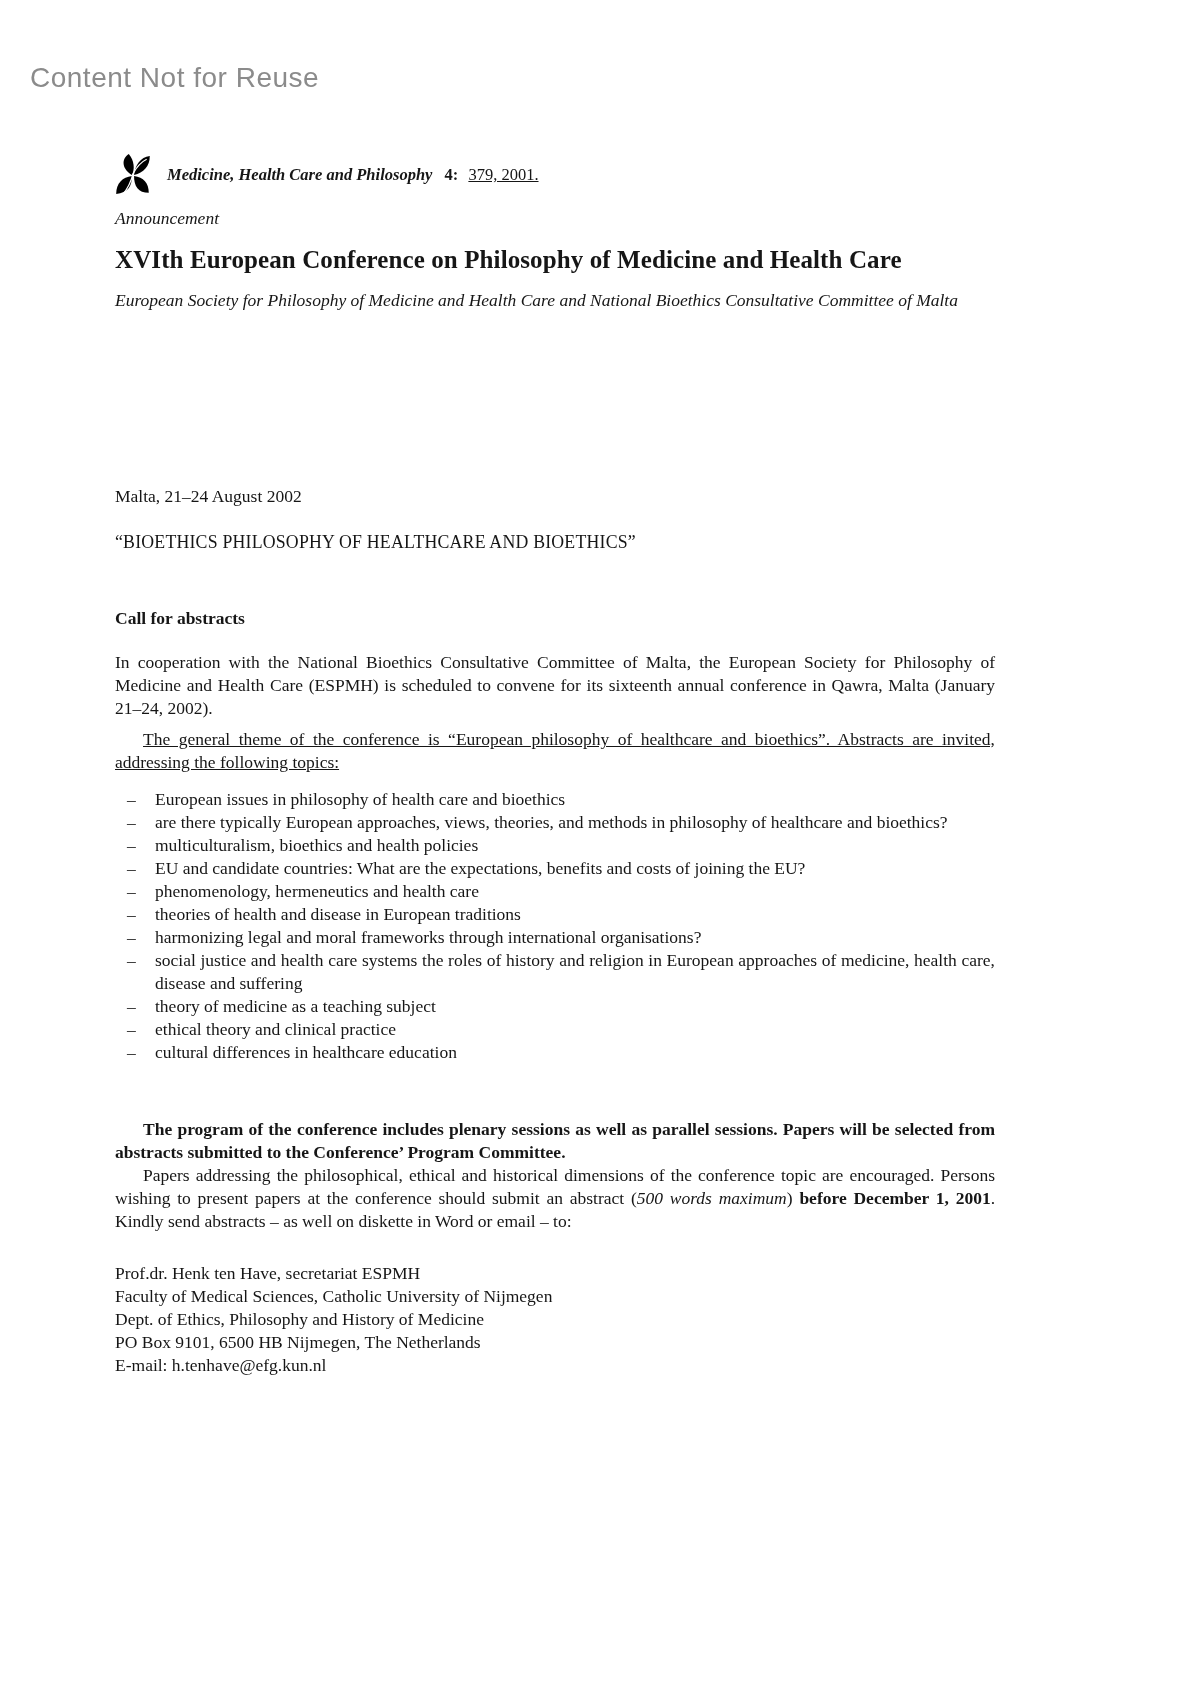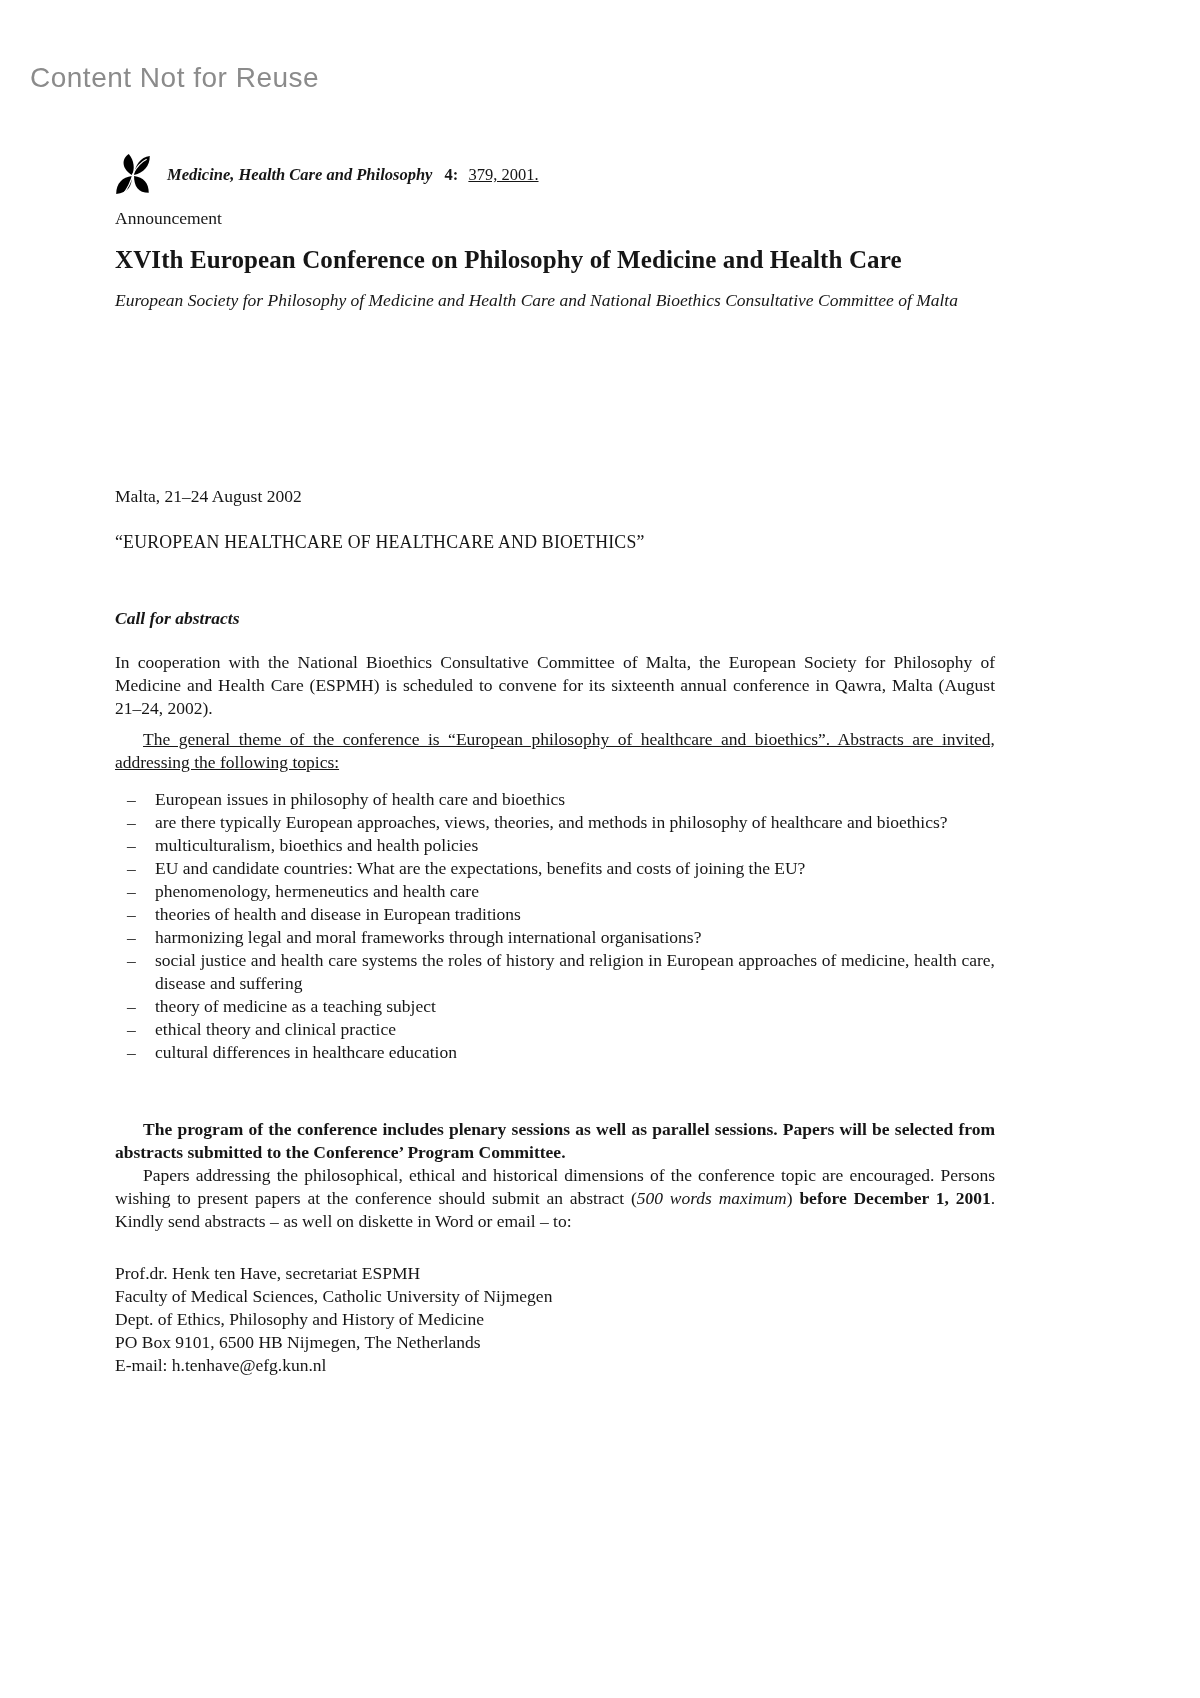--- a/index.html
+++ b/index.html
@@ -21,30 +21,30 @@
     font-size: 28px; color: #8b8b8b; letter-spacing: 0.5px;
   }
 
   .header-row { top: 118px; display: flex; align-items: center; }
   .logo-wrap { width: 36px; height: 42px; flex: 0 0 auto; margin-right: 16px; }
   .journal-line { font-size: 16.5px; white-space: nowrap; }
   .journal-name { font-style: italic; font-weight: bold; }
   .journal-vol { font-weight: bold; margin-left: 8px; }
   .journal-pages { margin-left: 6px; text-decoration: underline; }
 
-  .kicker { top: 172px; font-size: 17.5px; }
+  .kicker { top: 172px; font-size: 17.5px; font-style: italic; }
 
   .title { top: 210px; font-size: 25px; font-weight: bold; letter-spacing: 0.1px; }
 
   .subtitle { top: 253px; font-size: 17.5px; font-style: italic; line-height: 23px; }
 
   .malta-line { top: 450px; font-size: 17.5px; }
   .theme-line { top: 496px; font-size: 17.8px; letter-spacing: 0.2px; }
 
-  .section-heading { top: 572px; font-size: 17.5px; font-weight: bold; font-style: italic; }
+  .section-heading { top: 572px; font-size: 17.5px; font-weight: bold; }
 
   .para { font-size: 17.5px; line-height: 23px; text-align: justify; }
   .para.indent { text-indent: 28px; }
   .p1 { top: 615px; }
   .p2 { top: 692px; }
   .p3 { top: 1082px; font-weight: bold; }
   .p4 { top: 1128px; }
 
   .topics-list { top: 752px; font-size: 17.5px; line-height: 23px; }
   .topic-row { display: flex; }
@@ -87,25 +87,25 @@
   </div>
 
   <div class="abs kicker">Announcement</div>
 
   <h1 class="abs title" style="margin:0;">XVIth European Conference on Philosophy of Medicine and Health Care</h1>
 
   <div class="abs subtitle">European Society for Philosophy of Medicine and Health Care and National Bioethics Consultative Committee of Malta</div>
 
   <div class="abs malta-line">Malta, 21–24 August 2002</div>
 
-  <div class="abs theme-line">“EUROPEAN HEALTHCARE OF HEALTHCARE AND BIOETHICS”</div>
+  <div class="abs theme-line">“BIOETHICS PHILOSOPHY OF HEALTHCARE AND BIOETHICS”</div>
 
   <div class="abs section-heading">Call for abstracts</div>
 
-  <p class="abs para p1" style="margin:0;">In cooperation with the National Bioethics Consultative Committee of Malta, the European Society for Philosophy of Medicine and Health Care (ESPMH) is scheduled to convene for its sixteenth annual conference in Qawra, Malta (August 21–24, 2002).</p>
+  <p class="abs para p1" style="margin:0;">In cooperation with the National Bioethics Consultative Committee of Malta, the European Society for Philosophy of Medicine and Health Care (ESPMH) is scheduled to convene for its sixteenth annual conference in Qawra, Malta (January 21–24, 2002).</p>
 
   <p class="abs para indent p2" style="margin:0;text-decoration:underline;">The general theme of the conference is “European philosophy of healthcare and bioethics”. Abstracts are invited, addressing the following topics:</p>
 
   <div class="abs topics-list">
 
       <div class="topic-row">
         <span class="topic-dash">–</span>
         <span class="topic-text">European issues in philosophy of health care and bioethics</span>
       </div>
 

